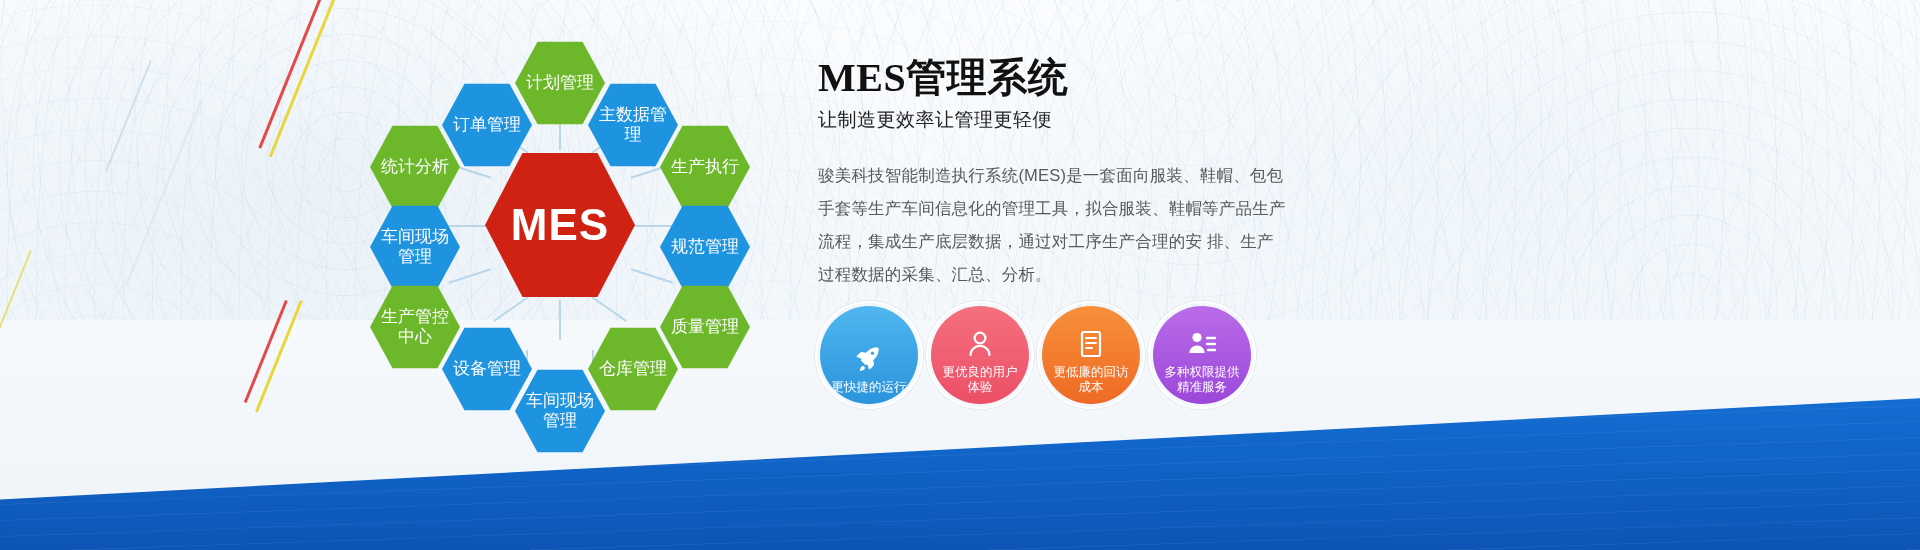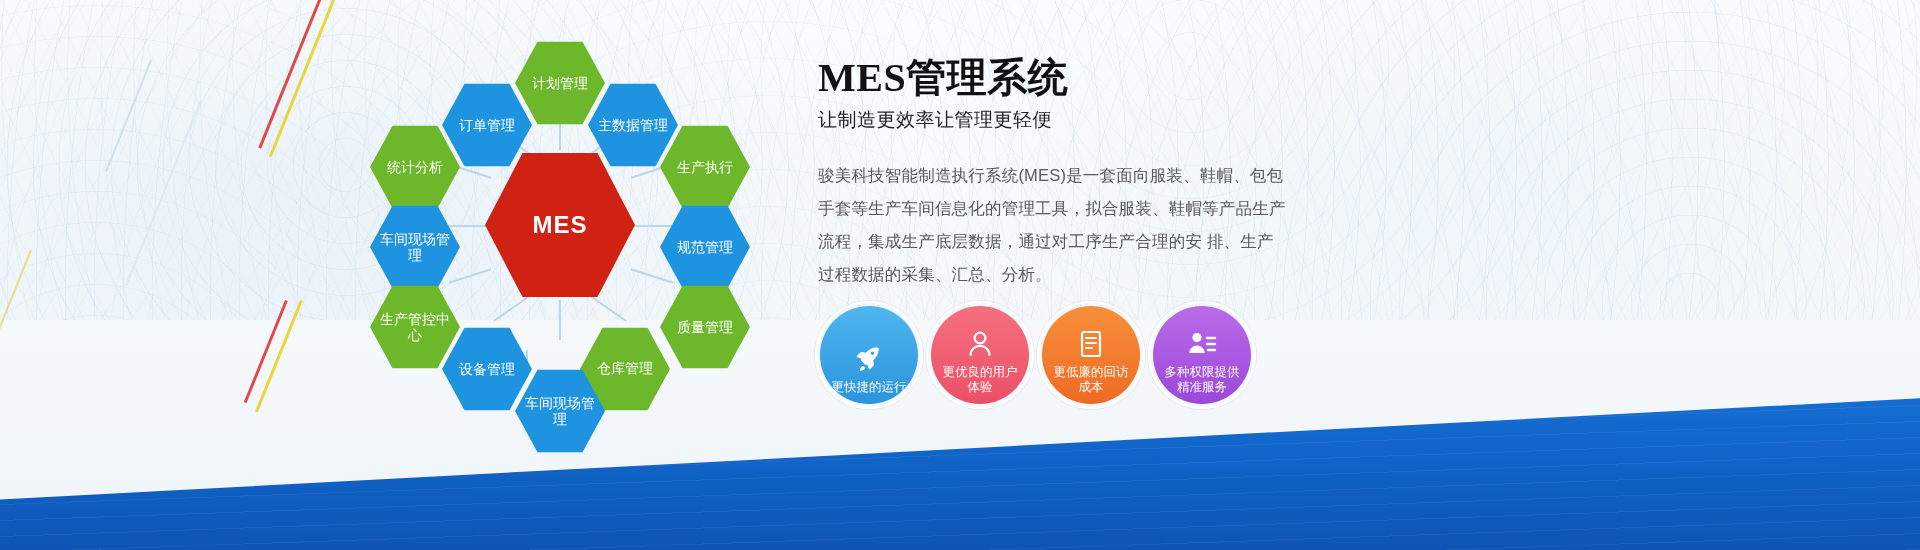--- a/index.html
+++ b/index.html
@@ -68,23 +68,23 @@
     position:relative; width:100%; height:100%;
     clip-path: polygon(25% 2%, 75% 2%, 100% 50%, 75% 98%, 25% 98%, 0% 50%);
     display:flex; align-items:center; justify-content:center;
     text-align:center; color:#fff; line-height:1.15;
   }
   .hex.blue  { background:#1e93e0; }
   .hex.green { background:#6cb82a; }
   .hex.red   { background:#cf2213; }
   .hex span { display:block; padding:0 6px; }
   .hex-center { width:150px; height:150px; }
-  .hex-center .hex { font-size:24px; font-weight:bold; letter-spacing:1px; }
+  .hex-center .hex { font-size:44px; font-weight:bold; letter-spacing:1px; }
   .hex-node { width:90px; height:86px; }
-  .hex-node .hex { font-size:14px; font-weight:500; }
+  .hex-node .hex { font-size:17px; font-weight:500; }
   .connector { position:absolute; background:#b9d6ea; }
 
   
   .content { position:absolute; left:818px; top:55px; width:470px; }
   .title {
     font-family:"Liberation Serif","DejaVu Serif",serif;
     font-size:40px; font-weight:bold; color:#111; letter-spacing:.5px;
     line-height:1.15;
   }
   .subtitle { font-size:19px; color:#222; margin-top:6px; font-weight:500; letter-spacing:.5px; }
@@ -201,21 +201,21 @@
     <div class="hexwrap hex-node" style="left:40px;top:264px;">
       <div class="hex green">
           <span>生产管控中心</span>
         </div>
     </div>
     <div class="hexwrap hex-node" style="left:112px;top:306px;">
       <div class="hex blue">
           <span>设备管理</span>
         </div>
     </div>
-    <div class="hexwrap hex-node" style="left:250px;top:306px;font-family:Liberation Serif, serif;">
+    <div class="hexwrap hex-node" style="left:258px;top:306px;font-family:Liberation Serif, serif;">
       <div class="hex green">
           <span>仓库管理</span>
         </div>
     </div>
     <div class="hexwrap hex-node" style="left:185px;top:348px;">
       <div class="hex blue">
           <span>车间现场管理</span>
         </div>
     </div>
   </div>

